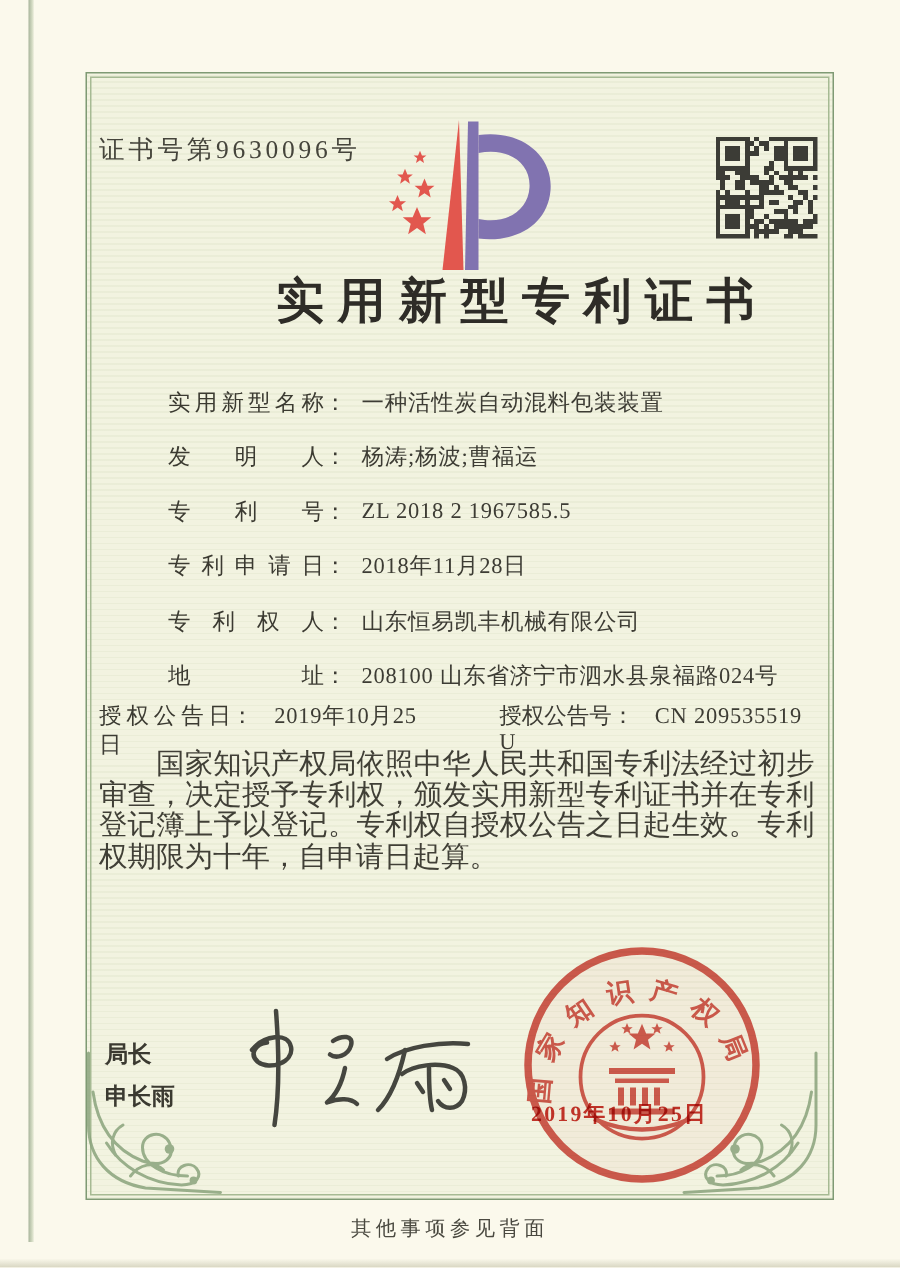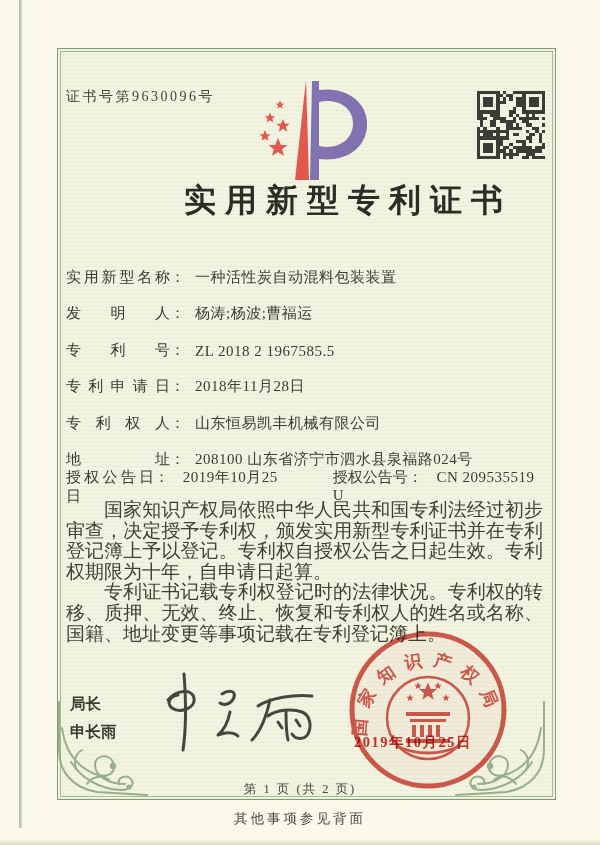--- a/index.html
+++ b/index.html
@@ -26,30 +26,30 @@
     border:1px solid #7f9a74;
     background:
       repeating-linear-gradient(0deg, rgba(168,184,138,.10) 0 1px, rgba(0,0,0,0) 1px 4px),
       #f2f3e0;
     box-sizing:border-box;
   }
   .frame-inner{
     position:absolute;inset:2px;border:1px solid #a6ba93;pointer-events:none;
   }
   .cert-no{
-    position:absolute;left:66px;top:88px;font-size:14px;letter-spacing:2.5px;color:#45443b;
+    position:absolute;left:66px;top:88px;font-size:17px;letter-spacing:2.5px;color:#45443b;
   }
   .logo{position:absolute;left:250px;top:78px;width:124px;height:108px;}
   .qr{position:absolute;left:477px;top:91px;width:68px;height:68px;}
   .title{
     position:absolute;left:0;top:179px;width:600px;text-align:center;
     font-size:32px;font-weight:600;letter-spacing:9px;color:#2e2c27;padding-left:48px;
   }
   .fields{position:absolute;left:66px;top:250px;width:478px;}
-  .field-row{display:flex;align-items:flex-end;height:36.5px;font-size:15px;}
+  .field-row{display:flex;align-items:center;height:36.5px;font-size:15px;margin-left:46px;}
   .field-label{
     display:inline-block;width:104px;text-align:justify;text-align-last:justify;
     color:#3b3a31;
   }
   .field-colon{margin:0 2px 0 0;}
   .field-value{margin-left:8px;letter-spacing:.5px;}
   .grant-row{display:flex;align-items:flex-start;font-size:15px;position:absolute;left:66px;top:468px;width:478px;justify-content:space-between;}
   .grant-pair2{margin-left:46px;}
   .paras{
     position:absolute;left:66px;top:500px;width:477px;
@@ -425,21 +425,20 @@
       <span class="field-value">2019年10月25日</span>
     </span>
     <span class="grant-pair2">
       <span>授权公告号</span><span class="field-colon">：</span>
       <span class="field-value">CN 209535519 U</span>
     </span>
   </div>
 
   <div class="paras">
     <p>国家知识产权局依照中华人民共和国专利法经过初步审查，决定授予专利权，颁发实用新型专利证书并在专利登记簿上予以登记。专利权自授权公告之日起生效。专利权期限为十年，自申请日起算。</p>
-    <p>专利证书记载专利权登记时的法律状况。专利权的转移、质押、无效、终止、恢复和专利权人的姓名或名称、国籍、地址变更等事项记载在专利登记簿上。</p>
   </div>
 
   <div class="director">
     <div>局长</div>
     <div>申长雨</div>
   </div>
 
   <svg class="signature" viewBox="0 0 195 98">
     <g fill="none" stroke="#45463f" stroke-width="3" stroke-linecap="round" stroke-linejoin="round">
       <path d="M22,40 C30,30 46,28 48,38 C50,48 34,54 26,48 C20,43 24,36 32,35"></path>
@@ -477,16 +476,15 @@
       <rect x="76" y="99" width="4" height="12" fill="#d0463d"></rect>
       <rect x="84" y="99" width="4" height="12" fill="#d0463d"></rect>
       <rect x="92" y="99" width="4" height="12" fill="#d0463d"></rect>
       <rect x="62" y="113" width="44" height="4" fill="#d0463d"></rect>
       <path d="M52,120 Q84,134 116,120" fill="none" stroke="#d0463d" stroke-width="3"></path>
     </g>
   </svg>
 
   <div class="seal-date">2019年10月25日</div>
 
-  <div class="page-number">第 1 页 (共 2 页)</div>
   <div class="back-note">其他事项参见背面</div>
 
 </div>
 
 </body></html>

